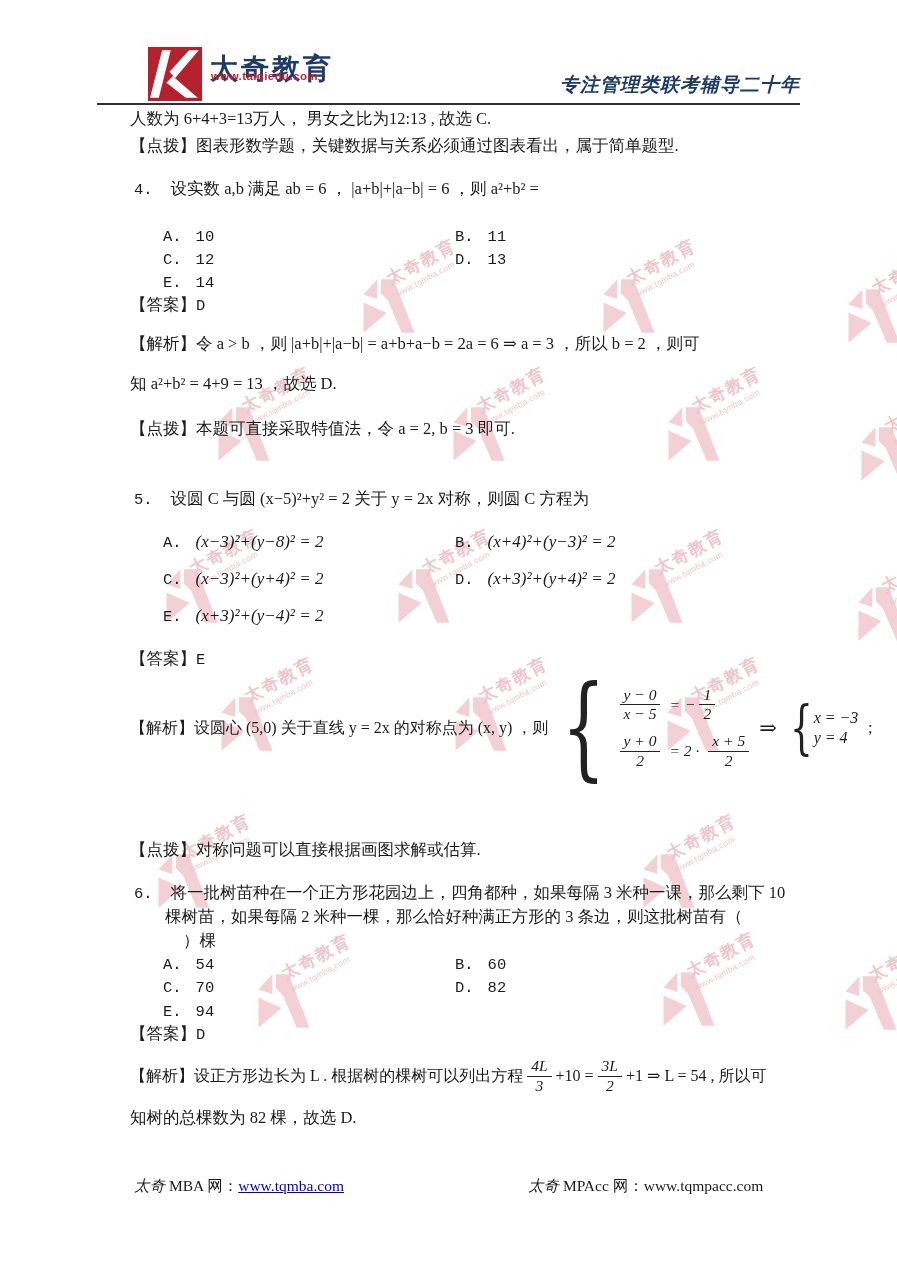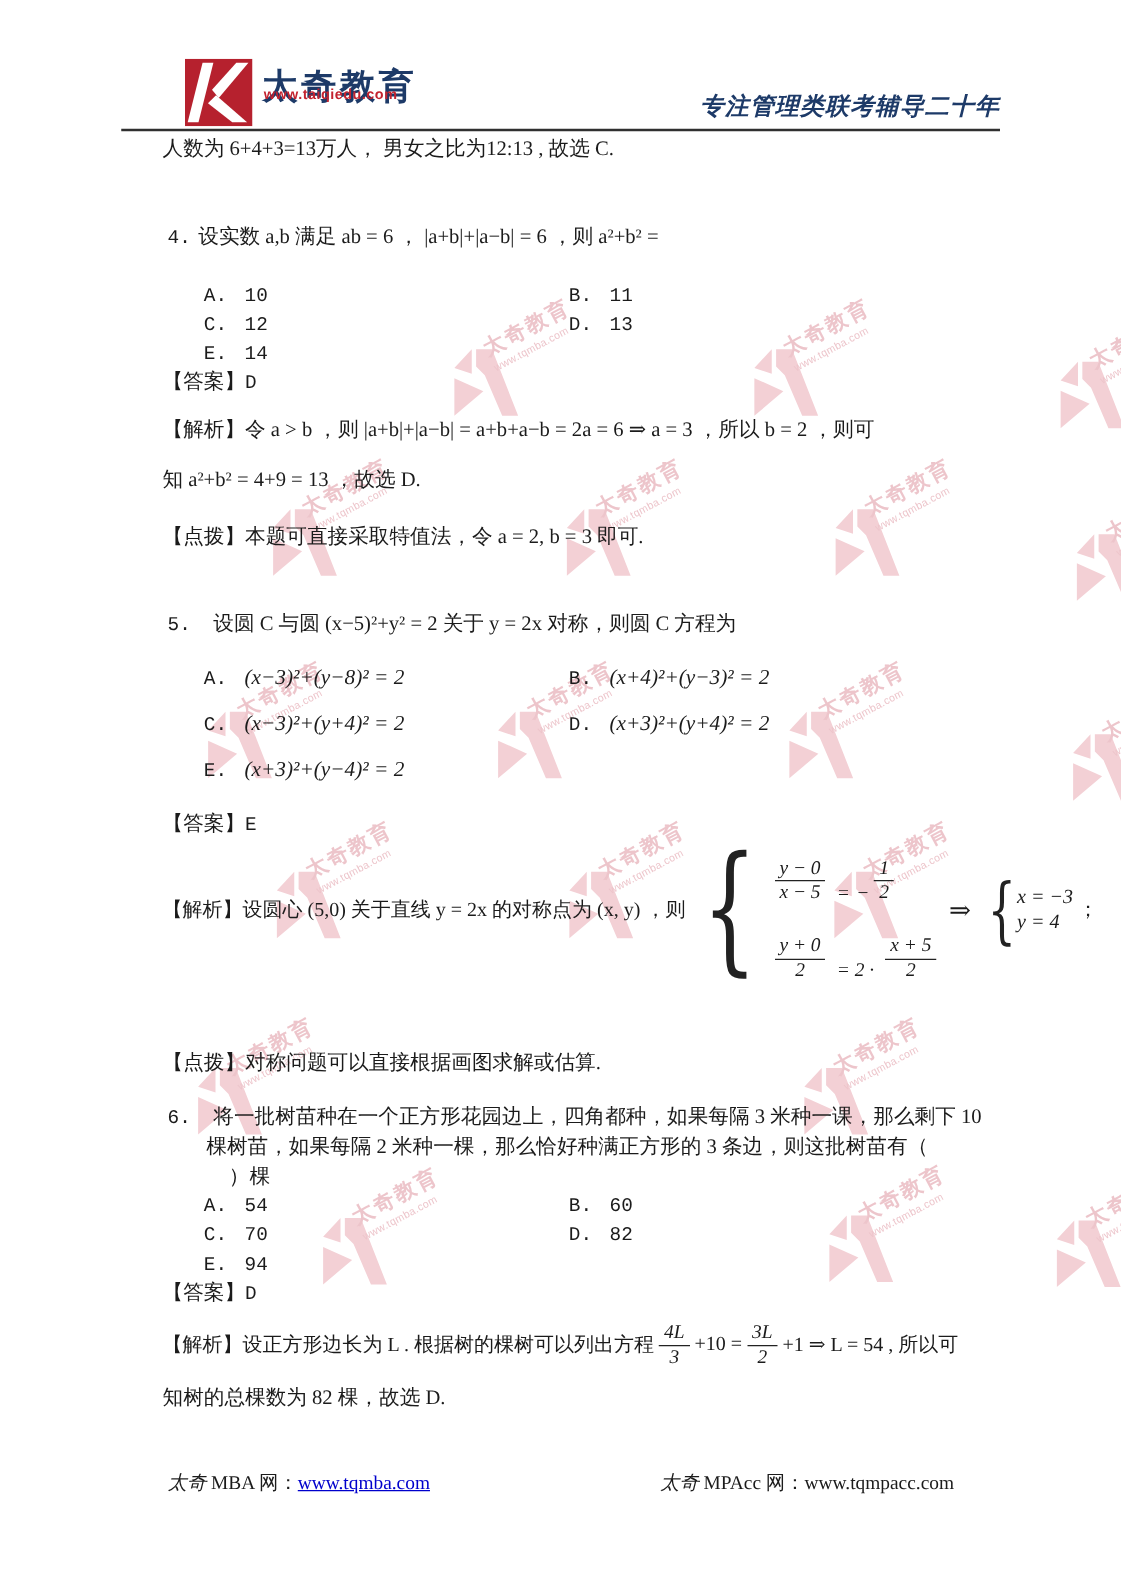--- a/index.html
+++ b/index.html
@@ -26,21 +26,21 @@
   .optformula{font-size:17px;font-style:italic;}
   
   .frac{display:inline-flex;flex-direction:column;align-items:center;vertical-align:middle;margin:0 4px;font-style:italic;line-height:1.2;font-size:15.5px;}
   .frac .fn{border-bottom:1.4px solid #222;padding:0 4px;}
   .frac .fd{padding:0 4px;}
   .brace{font-family:"DejaVu Serif",serif;font-weight:normal;color:#222;transform:scaleX(.62);display:inline-block;}
   .brace.big{font-size:112px;line-height:.85;}
   .brace.small{font-size:58px;line-height:.9;}
   .imp{font-size:21px;margin:0 6px;}
   .syscol{display:inline-flex;flex-direction:column;gap:8px;margin-left:-4px;}
-  .sysrow{display:flex;align-items:flex-end;font-size:15.5px;font-style:italic;white-space:nowrap;margin-top:16px;}
+  .sysrow{display:flex;align-items:center;font-size:15.5px;font-style:italic;white-space:nowrap;}
   .rescol{display:inline-flex;flex-direction:column;gap:2px;font-size:16px;font-style:italic;margin-left:-6px;}
   .flexline{display:flex;align-items:center;white-space:nowrap;}
   
   .wm{position:absolute;width:130px;height:95px;z-index:0;pointer-events:none;}
   .wm svg{position:absolute;left:0;bottom:0;width:58px;height:58px;}
   .wm .wtxt{position:absolute;left:38px;top:26px;transform:rotate(-28deg);transform-origin:left bottom;color:#edc5cb;}
   .wm .wt1{font-size:17px;font-weight:bold;letter-spacing:2px;font-family:"Liberation Sans",sans-serif;}
   .wm .wt2{font-size:8.5px;font-family:"Liberation Sans",sans-serif;letter-spacing:.3px;}
   
   .footer{top:1176px;font-size:15.5px;}
@@ -271,22 +271,23 @@
       <polygon points="40,46 76,6 94,6 50,58" fill="#ffffff"></polygon>
       <polygon points="46,54 92,94 70,94 34,66" fill="#ffffff"></polygon>
     </svg>
   </div>
   <div class="abs z brand-name">太奇教育</div>
   <div class="abs z brand-url">www.taiqiedu.com</div>
   <div class="abs z slogan">专注管理类联考辅导二十年</div>
   <div class="abs z rule"></div>
 
   <div class="abs z t" style="left:130px;top:107px">人数为 6+4+3=13万人， 男女之比为12:13 , 故选 C.</div>
-
-  <div class="abs z t" style="left:134px;top:177px"><span class="qnum">4.</span><span style="margin-left:6px">设实数 a,b 满足 ab = 6 ， |a+b|+|a−b| = 6 ，则 a²+b² =</span></div>
+  <div class="abs z t" style="left:130px;top:134px"><span>【点拨】</span><span>图表形数学题，关键数据与关系必须通过图表看出，属于简单题型.</span></div>
+
+  <div class="abs z t" style="left:134px;top:177px"><span class="qnum">4.</span><span style="margin-left:18px">设实数 a,b 满足 ab = 6 ， |a+b|+|a−b| = 6 ，则 a²+b² =</span></div>
 
   <div class="abs z t optrow" style="top:225px">
     <div class="optcell">
         <span class="olabel mono">A.</span>
         <span class="mono">10</span>
       </div>
     <div class="optcell">
         <span class="olabel mono">B.</span>
         <span class="mono">11</span>
       </div>

